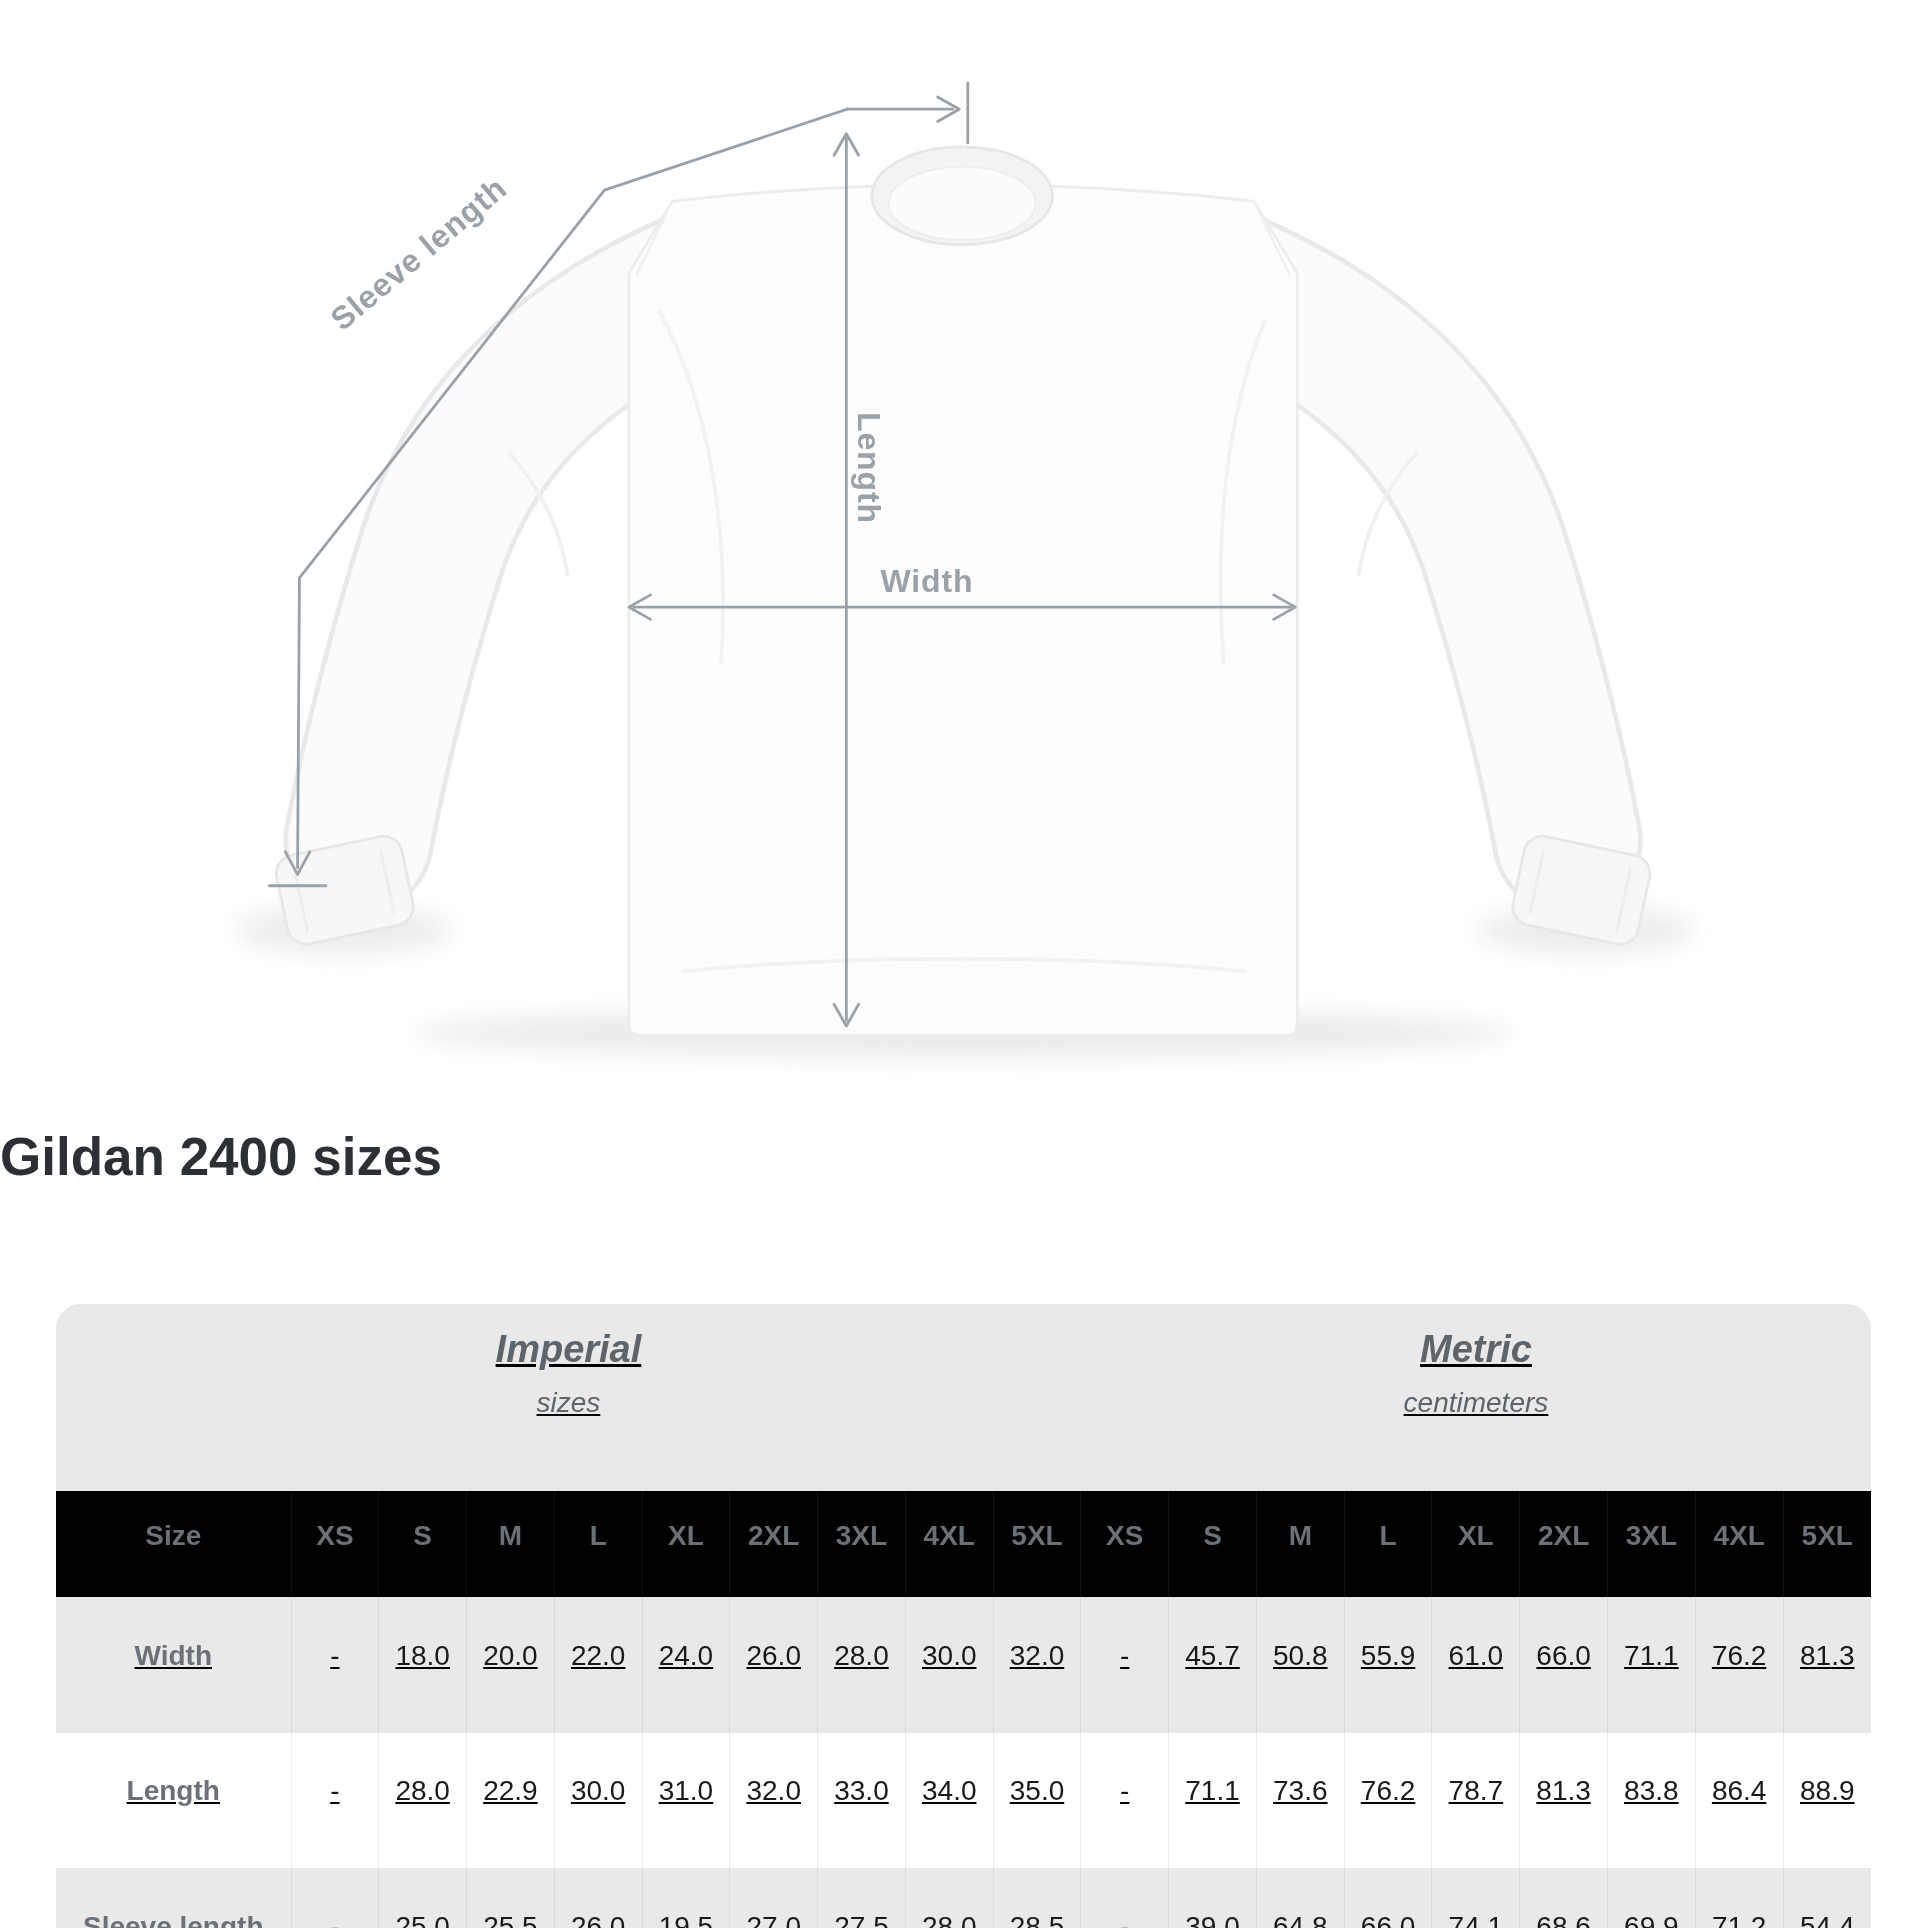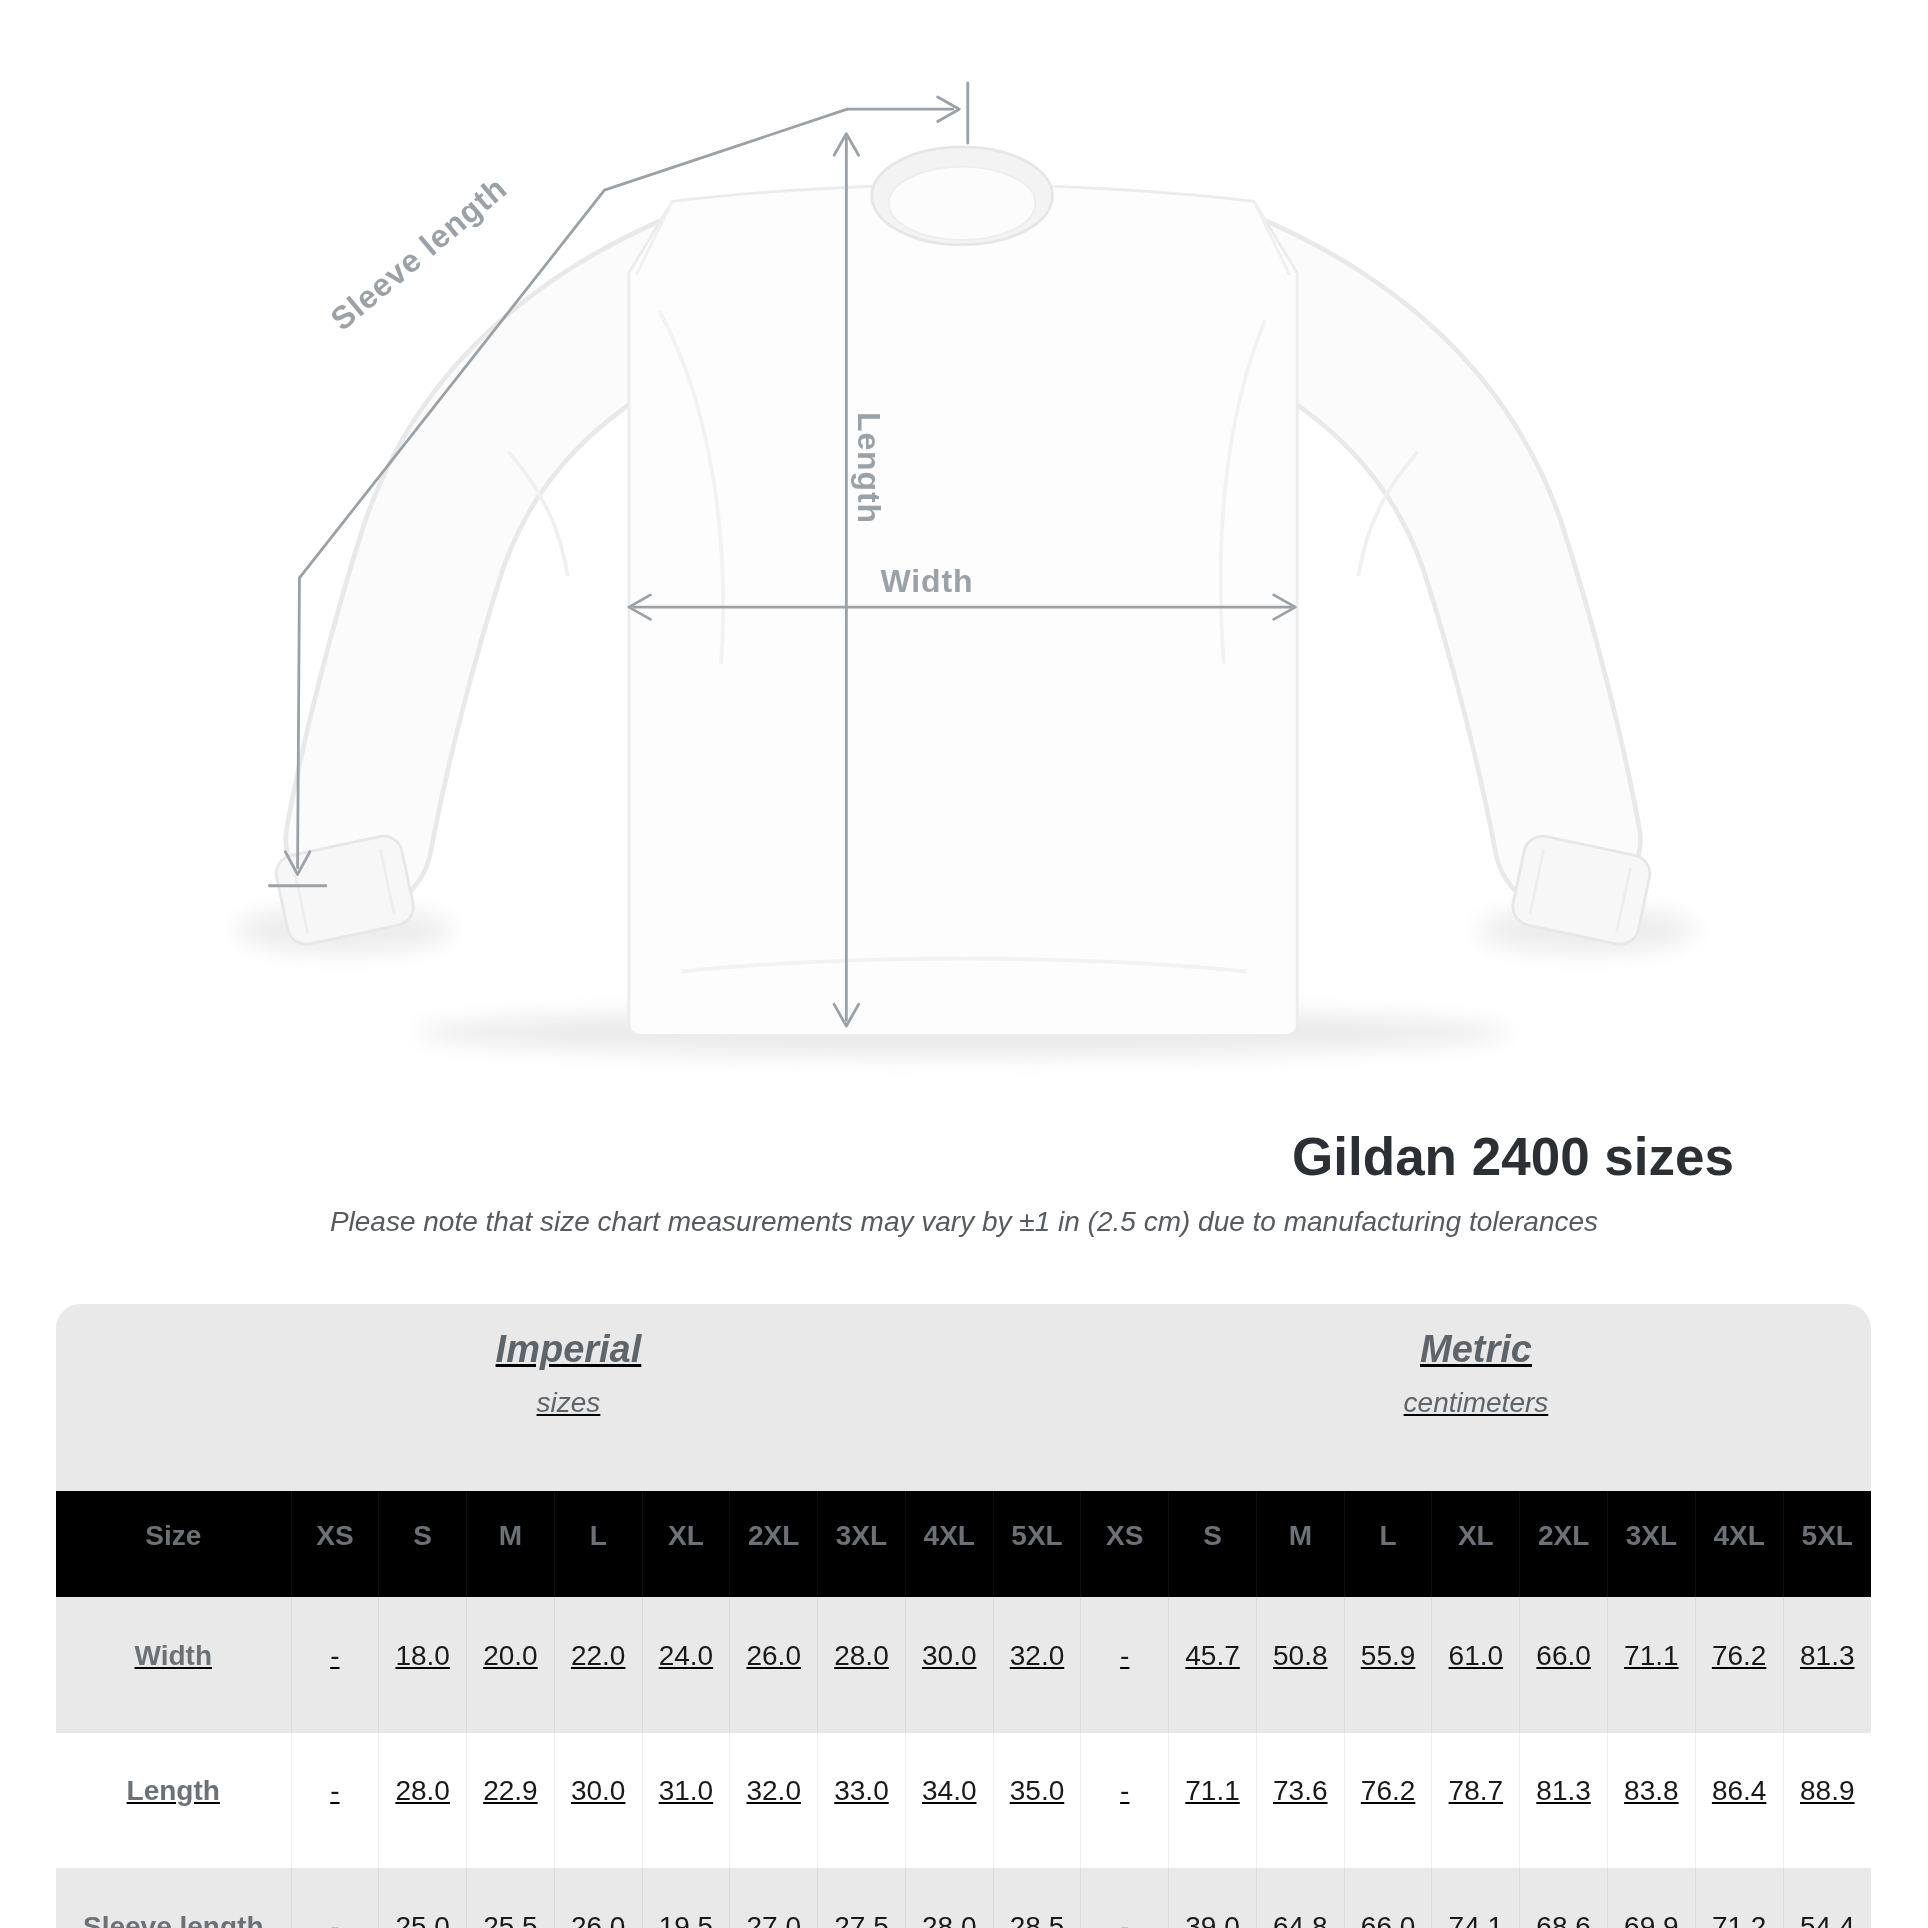--- a/index.html
+++ b/index.html
@@ -7,21 +7,21 @@
   .stage{position:relative;width:1928px;height:1928px;background:#ffffff;overflow:hidden;}
 
   
   .shirt-svg{position:absolute;left:0;top:0;}
   .meas-label{position:absolute;color:#9aa1a7;font-weight:bold;font-size:32px;letter-spacing:0.9px;white-space:nowrap;}
   .lbl-sleeve{left:419px;top:254px;transform:translate(-50%,-50%) rotate(-40deg);}
   .lbl-length{left:868px;top:468px;transform:translate(-50%,-50%) rotate(90deg);}
   .lbl-width{left:927px;top:581px;transform:translate(-50%,-50%);}
 
   
-  .title{position:absolute;left:0;top:1128px;width:1734px;text-align:right;
+  .title{position:absolute;left:0;top:1128px;width:1734px;text-align:left;
          font-size:53px;line-height:58px;font-weight:bold;color:#2c3034;}
   .note{position:absolute;left:0;top:1203px;width:1928px;text-align:center;
         font-size:28px;line-height:38px;font-style:italic;color:#565b60;}
 
   
   .table-wrap{position:absolute;left:56px;top:1304px;width:1815px;height:700px;
               border-radius:24.5px;overflow:hidden;text-decoration:underline;}
   table.sizes{width:100%;height:100%;border-collapse:collapse;table-layout:fixed;}
   col.c-label{width:235px;}
   tr.unit-row{height:165px;}
@@ -109,21 +109,20 @@
       <path d="M 691 632 L 668 645 L 691 658"></path>
       <path d="M 1353 632 L 1376 645 L 1353 658"></path>
     </g>
   </svg>
 
   <div class="meas-label lbl-sleeve">Sleeve length</div>
   <div class="meas-label lbl-length">Length</div>
   <div class="meas-label lbl-width">Width</div>
 
   <div class="title">Gildan 2400 sizes</div>
-  <div class="note">Please note that size chart measurements may vary by ±1 in (2.5 cm) due to manufacturing tolerances</div>
 
   <div class="table-wrap">
     <table class="sizes">
       <colgroup>
         <col class="c-label">
         <col>
           <col>
           <col>
           <col>
           <col>

